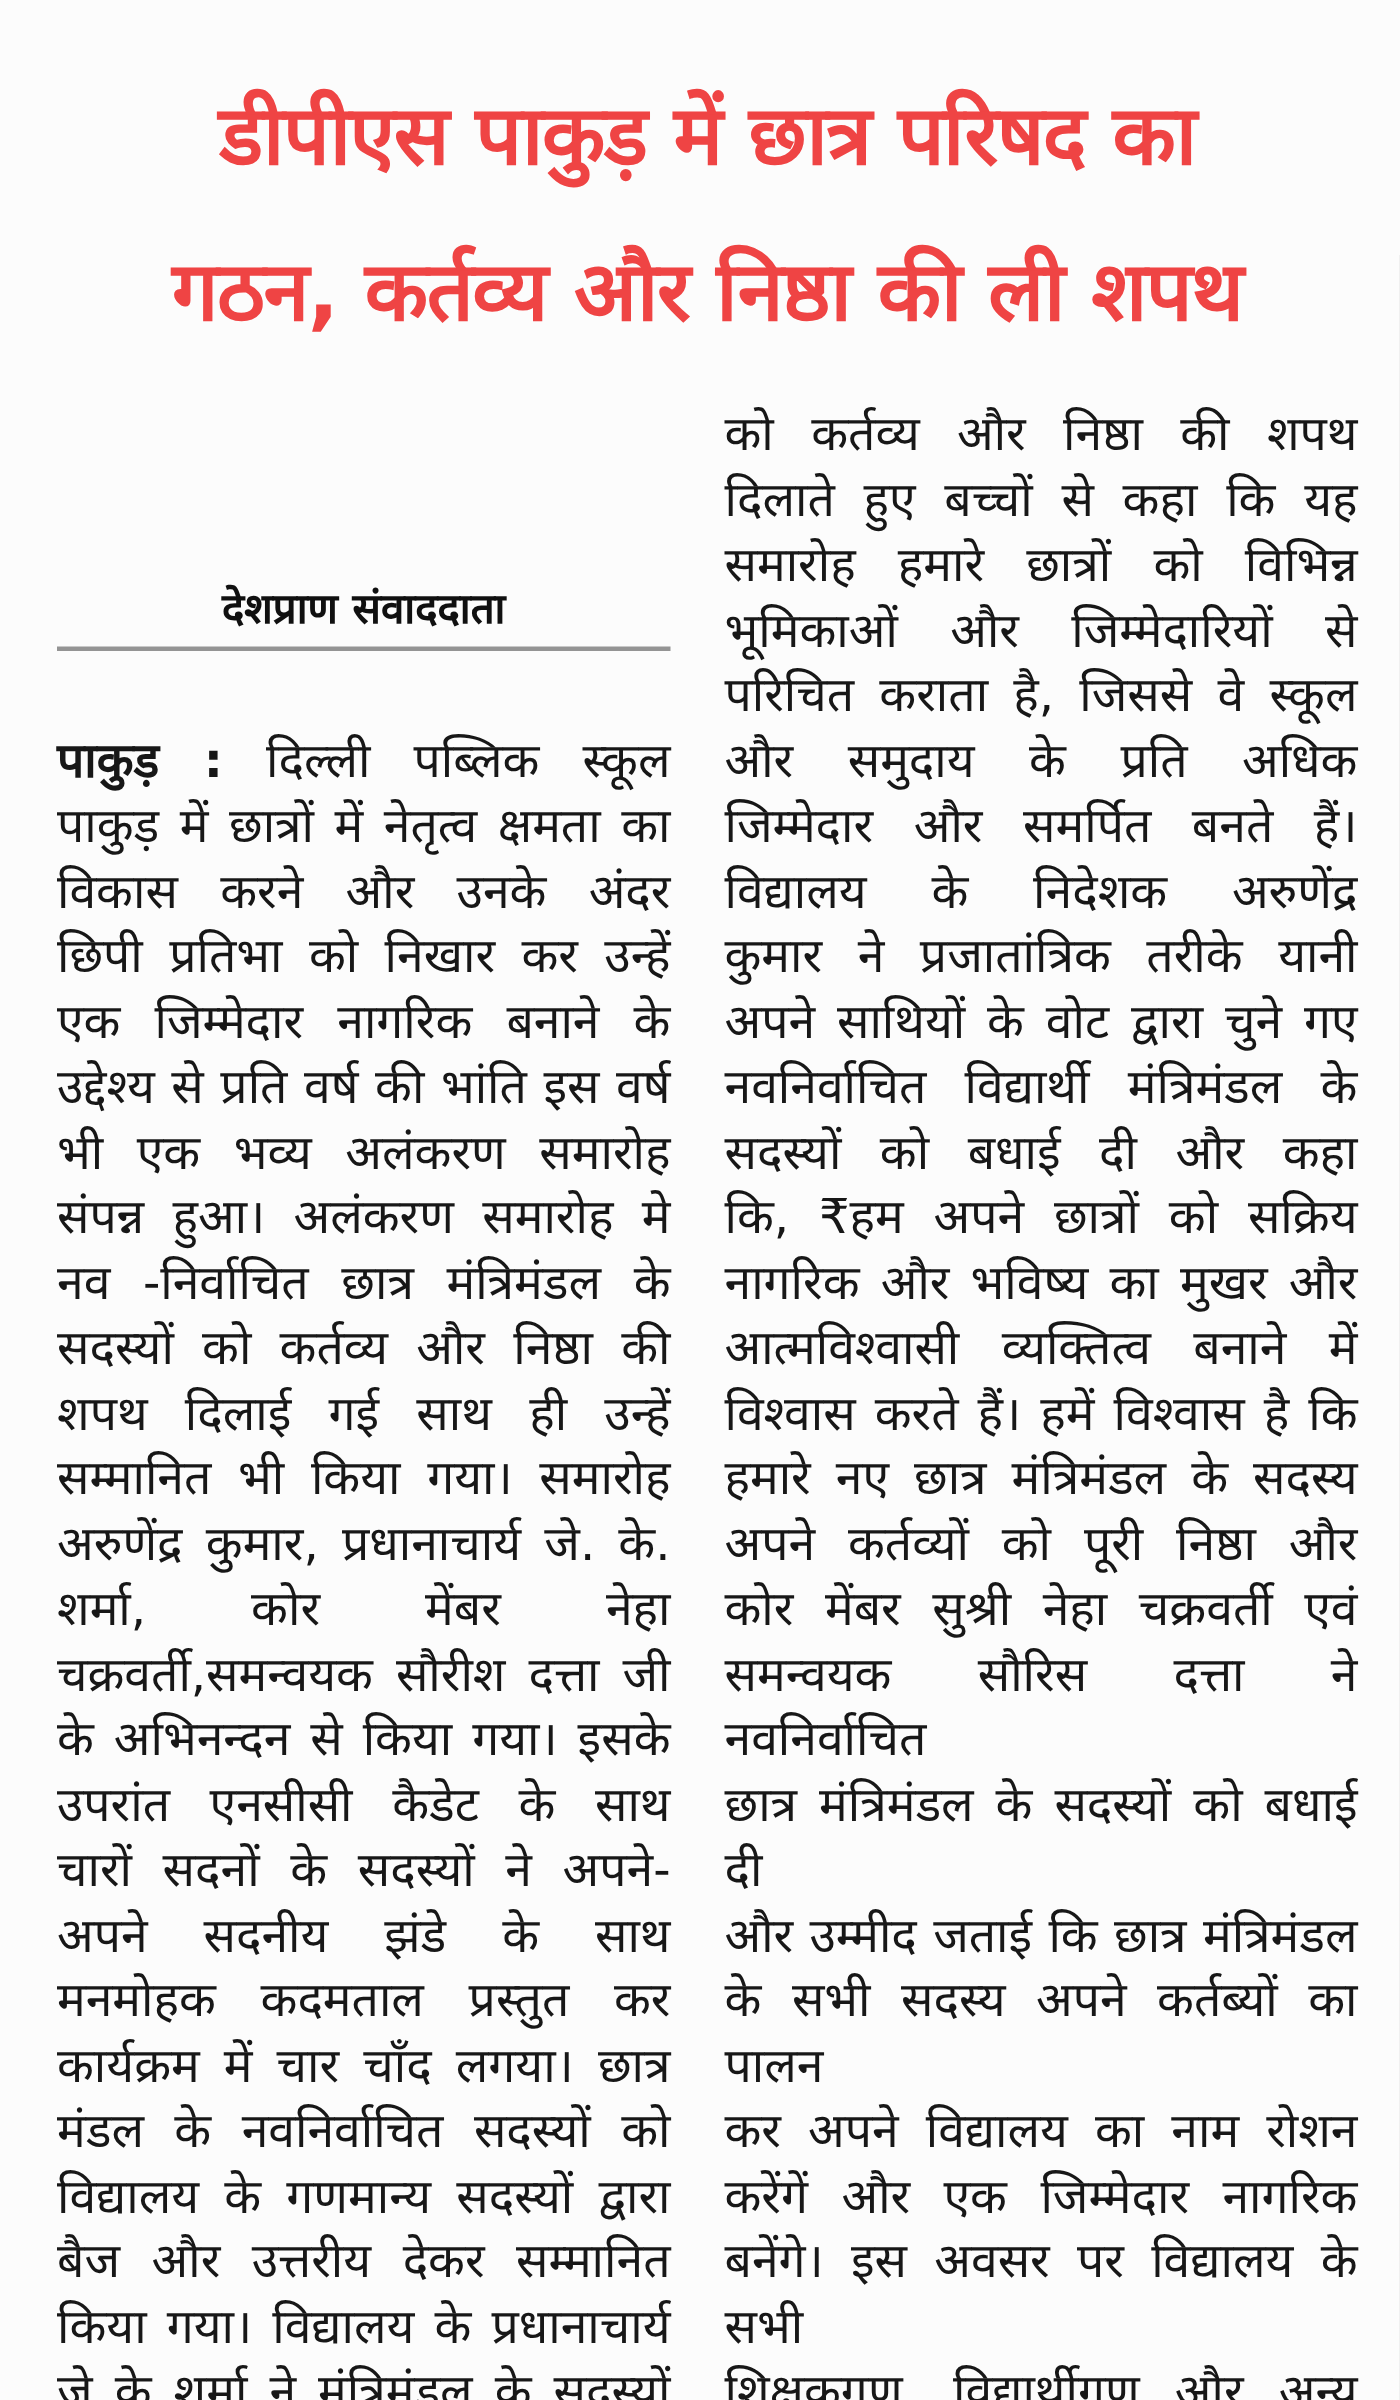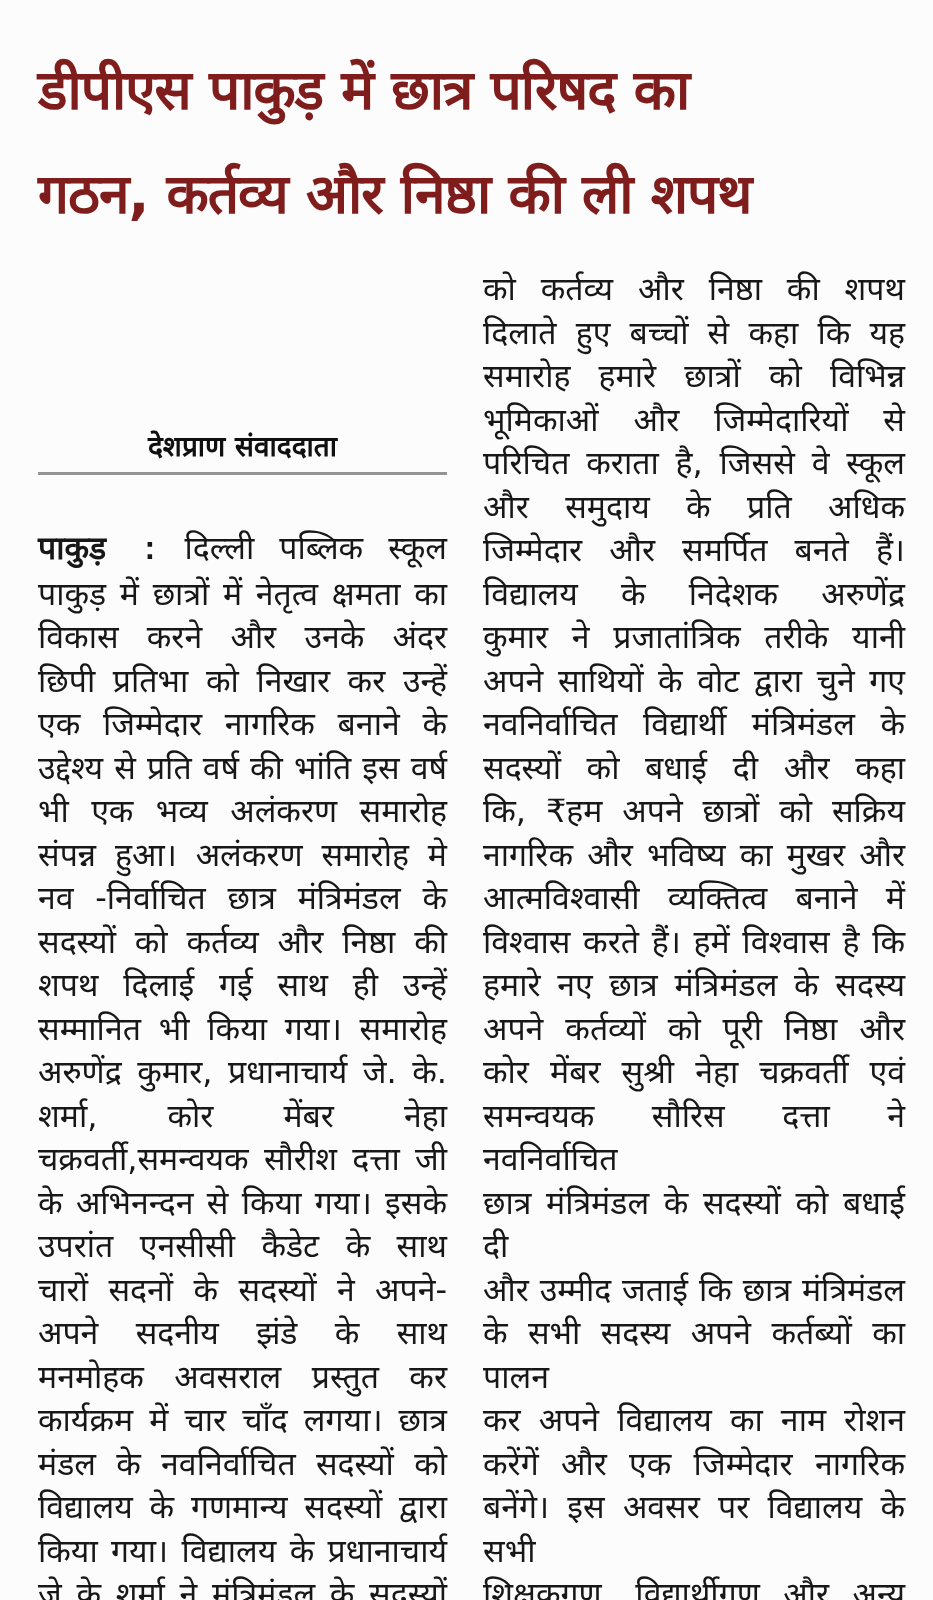--- a/index.html
+++ b/index.html
@@ -13,26 +13,26 @@
   .page {
     width: 933px;
     height: 1600px;
     background: var(--bg);
     color: var(--ink);
     font-family: "DejaVu Sans", sans-serif;
     padding: 38px 28px 0 38px;
     overflow: hidden;
   }
   .headline {
-    text-align: left;
+    text-align: center;
     font-weight: bold;
     font-size: 55px;
     line-height: 104px;
     letter-spacing: -1px;
-    color: #7f1d1d;
+    color: #ef4444;
   }
   .columns {
     display: flex;
     gap: 36px;
     margin-top: 22px;
     align-items: flex-end;
   }
   .col-left  { flex: 0 0 409px; width: 409px; }
   .col-right { flex: 1 1 auto; min-width: 0; }
   .byline-wrap { margin-bottom: 52px; }
@@ -51,21 +51,21 @@
   .body-text .line,
   .col-right .line {
     font-size: 32px;
     line-height: 43.5px;
     text-align: justify;
     text-align-last: justify;
     white-space: normal;
     color: var(--ink);
   }
   .line.no-stretch { text-align-last: left; }
-  .lead { font-weight: bold; font-family: Liberation Mono, monospace; }
+  .lead { font-weight: bold; }
 </style>
 </head>
 <body>
 
 <div class="page">
 
   <h1 class="headline">
     <div>डीपीएस पाकुड़ में छात्र परिषद का</div>
     <div>गठन, कर्तव्य और निष्ठा की ली शपथ</div>
   </h1>
@@ -90,24 +90,25 @@
         <div class="line">सदस्यों को कर्तव्य और निष्ठा की</div>
         <div class="line">शपथ दिलाई गई साथ ही उन्हें</div>
         <div class="line">सम्मानित भी किया गया। समारोह</div>
         <div class="line">अरुणेंद्र कुमार, प्रधानाचार्य जे. के.</div>
         <div class="line">शर्मा, कोर मेंबर नेहा</div>
         <div class="line">चक्रवर्ती,समन्वयक सौरीश दत्ता जी</div>
         <div class="line">के अभिनन्दन से किया गया। इसके</div>
         <div class="line">उपरांत एनसीसी कैडेट के साथ</div>
         <div class="line">चारों सदनों के सदस्यों ने  अपने-</div>
         <div class="line">अपने सदनीय झंडे के साथ</div>
-        <div class="line">मनमोहक अवसराल प्रस्तुत कर</div>
+        <div class="line">मनमोहक कदमताल प्रस्तुत कर</div>
         <div class="line">कार्यक्रम में चार चाँद लगया। छात्र</div>
         <div class="line">मंडल के नवनिर्वाचित सदस्यों को</div>
         <div class="line">विद्यालय के गणमान्य सदस्यों द्वारा</div>
+        <div class="line">बैज और उत्तरीय देकर सम्मानित</div>
         <div class="line">किया गया। विद्यालय के प्रधानाचार्य</div>
         <div class="line">जे के शर्मा ने मंत्रिमंडल के सदस्यों</div>
       </div>
     </div>
 
     <div class="col-right">
       <div class="line">को कर्तव्य और निष्ठा की शपथ</div>
       <div class="line">दिलाते हुए बच्चों से कहा कि यह</div>
       <div class="line">समारोह हमारे छात्रों को विभिन्न</div>
       <div class="line">भूमिकाओं और जिम्मेदारियों से</div>

